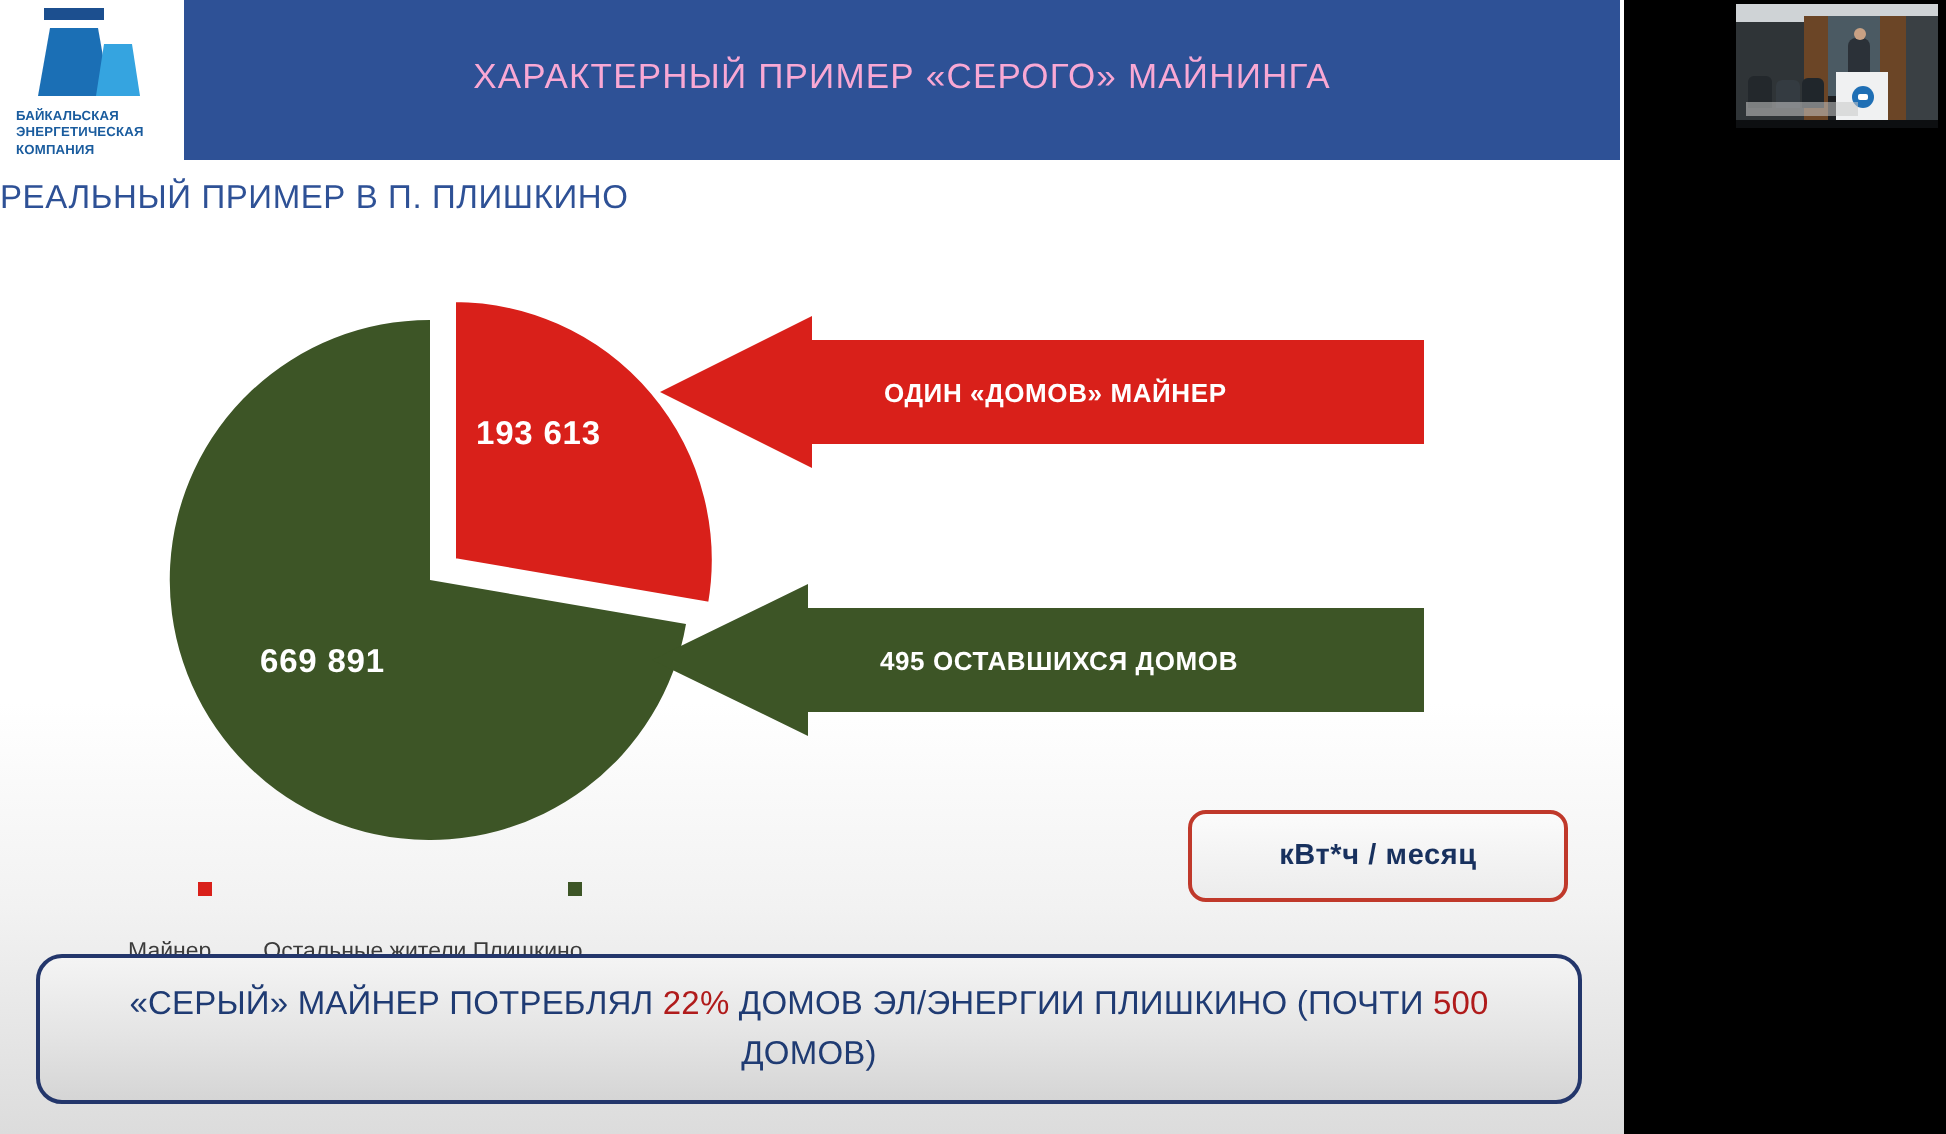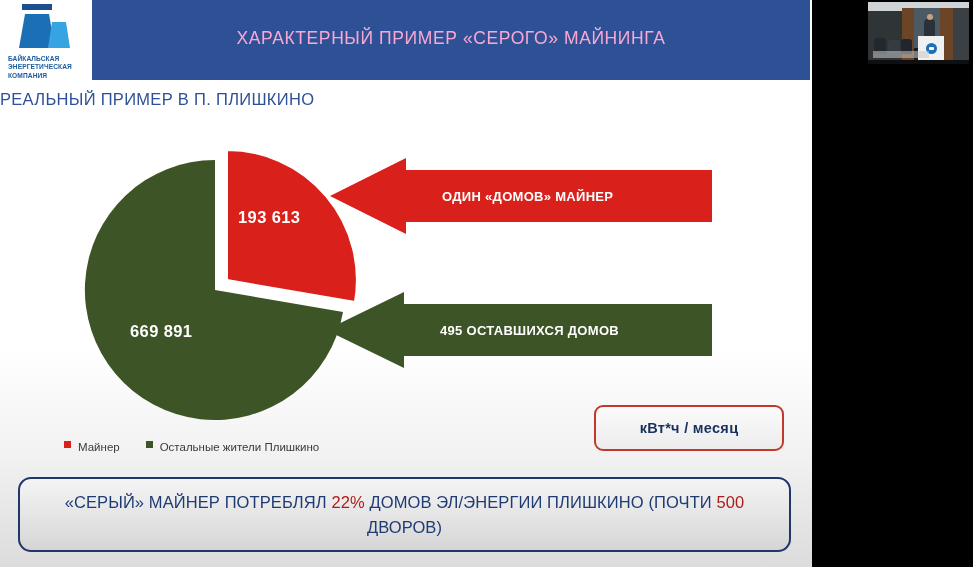--- a/index.html
+++ b/index.html
@@ -68,21 +68,21 @@
     letter-spacing: .4px; white-space: nowrap;
   }
   .pie-val.red { left: 178px; top: 78px; }
   .pie-val.green { left: 70px; top: 192px; text-align: center; }
 
   
   .legend {
     position: absolute; left: 64px; top: 441px;
     display: flex; align-items: center; gap: 26px;
   }
-  .legend-item { display: flex; align-items: flex-start; gap: 7px; }
+  .legend-item { display: flex; align-items: flex-end; gap: 22px; flex-direction: column; }
   .legend-swatch { width: 7px; height: 7px; display: inline-block; }
   .legend-label { font-size: 11.5px; color: #3b3b3b; }
 
   
   .arrow { position: absolute; }
   .arrow svg { display: block; }
   .arrow-label {
     position: absolute; top: 0; height: 100%;
     display: flex; align-items: center;
     color: #ffffff; font-weight: bold; font-size: 13px;
@@ -209,21 +209,21 @@
     <div class="arrow arrow-green">
       <svg width="386" height="76" viewBox="0 0 386 76">
         <polygon fill="#3d5526" points="0,38 78,0 78,12 386,12 386,64 78,64 78,76"></polygon>
       </svg>
       <div class="arrow-label">495 ОСТАВШИХСЯ ДОМОВ</div>
     </div>
 
     <div class="unit-box">кВт*ч / месяц</div>
 
     <div class="conclusion">
-      <div class="conclusion-text"><span>«СЕРЫЙ» МАЙНЕР ПОТРЕБЛЯЛ </span><span class="hl">22%</span><span> ДОМОВ ЭЛ/ЭНЕРГИИ ПЛИШКИНО (ПОЧТИ </span><span class="hl">500</span><span> ДВОРОВ)</span></div>
+      <div class="conclusion-text"><span>«СЕРЫЙ» МАЙНЕР ПОТРЕБЛЯЛ </span><span class="hl">22%</span><span> ДОМОВ ЭЛ/ЭНЕРГИИ ПЛИШКИНО (ПОЧТИ </span><span class="hl">500</span><span> ДОМОВ)</span></div>
     </div>
 
   </div>
 
   <div class="video-tile">
     <div class="vt-ceiling"></div>
     <div class="vt-wallL"></div>
     <div class="vt-woodL"></div>
     <div class="vt-glass"></div>
     <div class="vt-woodR"></div>

